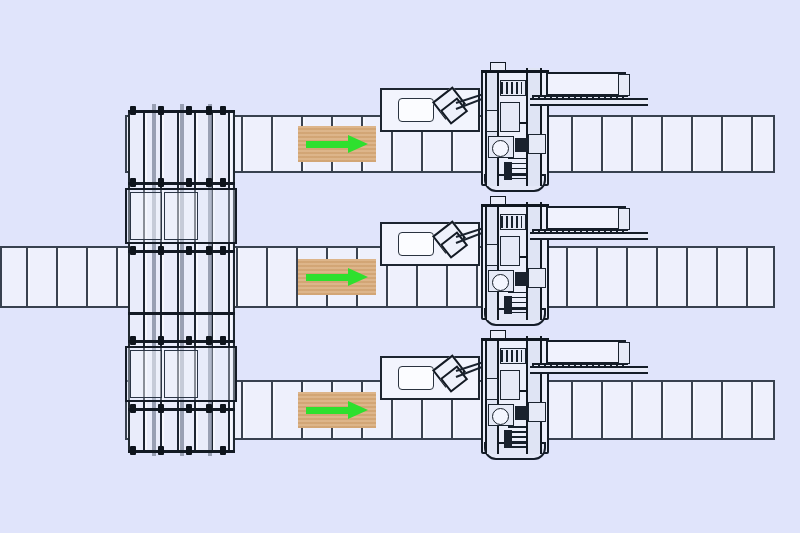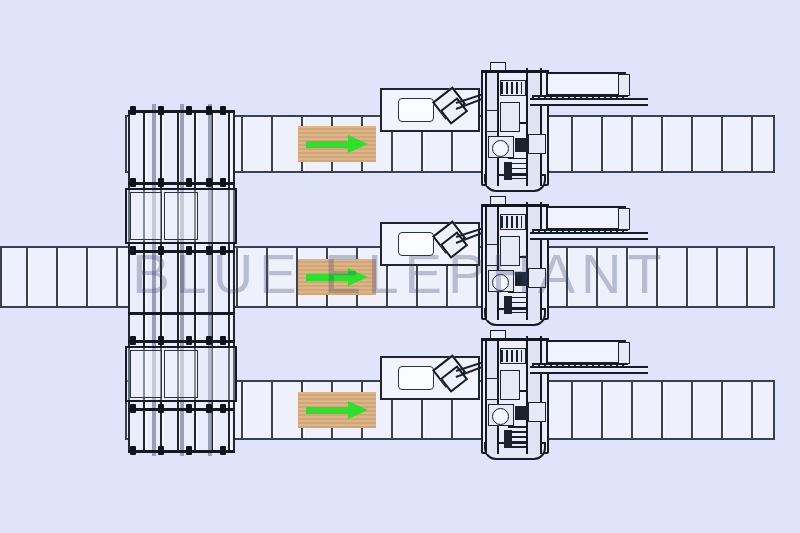--- a/index.html
+++ b/index.html
@@ -352,15 +352,14 @@
     <div class="vt-node" style="left:78px;top:300px;"></div>
     <div class="vt-node" style="left:92px;top:300px;"></div>
 
     <div class="vt-rail" style="top:346px;"></div>
     <div class="vt-node" style="left:2px;top:342px;"></div>
     <div class="vt-node" style="left:30px;top:342px;"></div>
     <div class="vt-node" style="left:58px;top:342px;"></div>
     <div class="vt-node" style="left:92px;top:342px;"></div>
   </div>
 
-  <div class="watermark">BLUE ELEPHANT</div>
 
 </div>
 
 </body></html>

